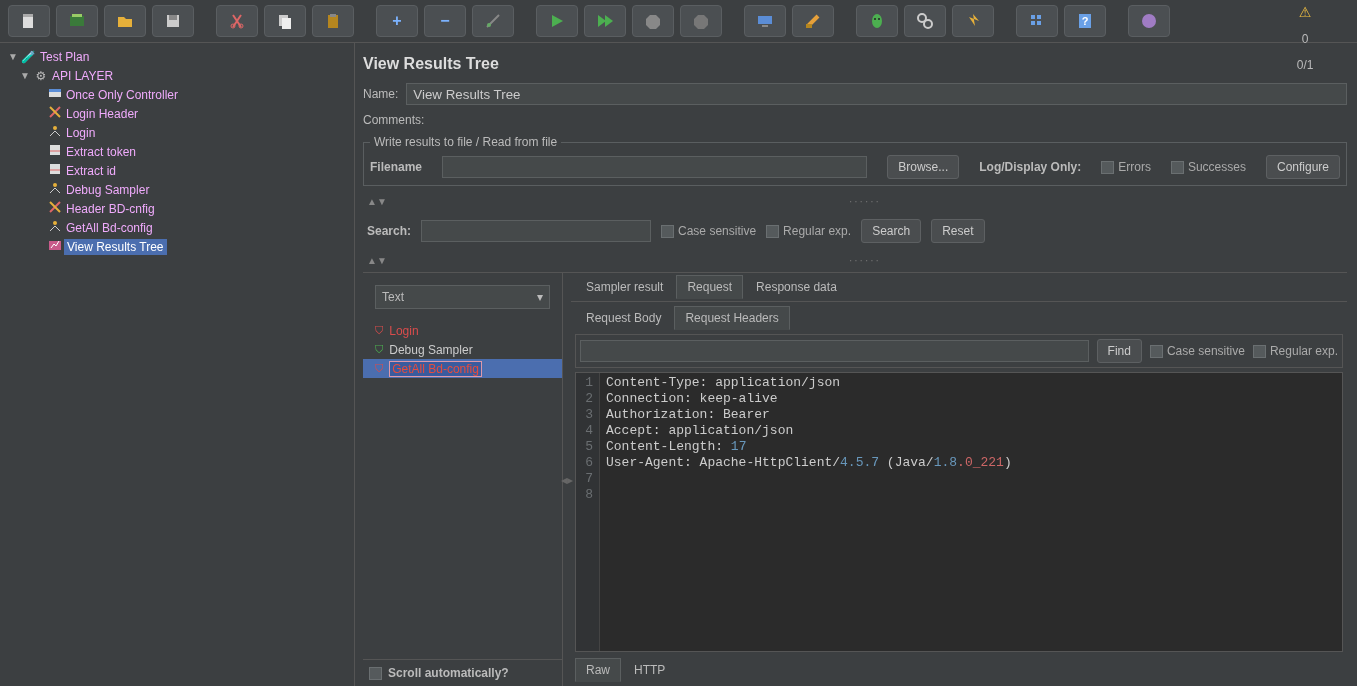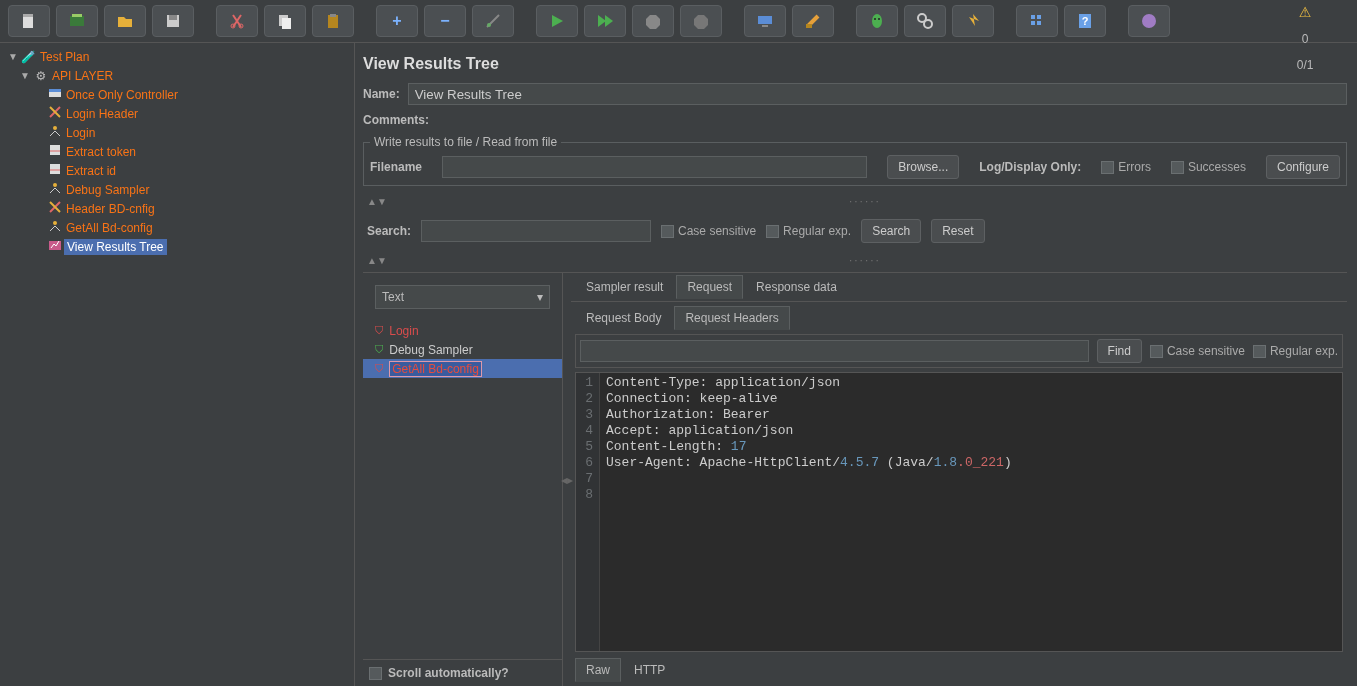--- a/index.html
+++ b/index.html
@@ -70,41 +70,41 @@
 .tree-item {
   display: flex;
   align-items: center;
   height: 19px;
   padding-left: 8px;
   cursor: pointer;
   white-space: nowrap;
 }
 .tree-item .arrow { width: 12px; color: #aaa; font-size: 10px; }
 .tree-item .ico { width: 18px; text-align: center; font-size: 12px; }
-.tree-item .lbl { padding-left: 2px; color: #f97316; }
+.tree-item .lbl { padding-left: 2px; color: #f0abfc; }
 .tree-item.sel .lbl { background: #4b6eaf; color: #fff; padding: 1px 3px; }
 .indent-1 { padding-left: 20px; }
 .indent-2 { padding-left: 34px; }
 
 
 .right-pane {
   flex: 1;
   display: flex;
   flex-direction: column;
   padding: 8px 10px 0 8px;
   gap: 4px;
 }
 .panel-title { font-size: 16px; font-weight: bold; color: #ddd; margin: 4px 0 6px 0; }
 .form-row {
   display: flex;
   align-items: center;
   gap: 8px;
   margin-bottom: 4px;
 }
-.form-row label { font-weight: bold; color: #bbb; }
+.form-row label { font-weight: normal; color: #bbb; }
 .form-row input[type=text] {
   flex: 1;
   background: #45494a;
   border: 1px solid #5b5f60;
   color: #ccc;
   height: 22px;
   padding: 0 6px;
 }
 fieldset {
   border: 1px solid #5a5e60;

